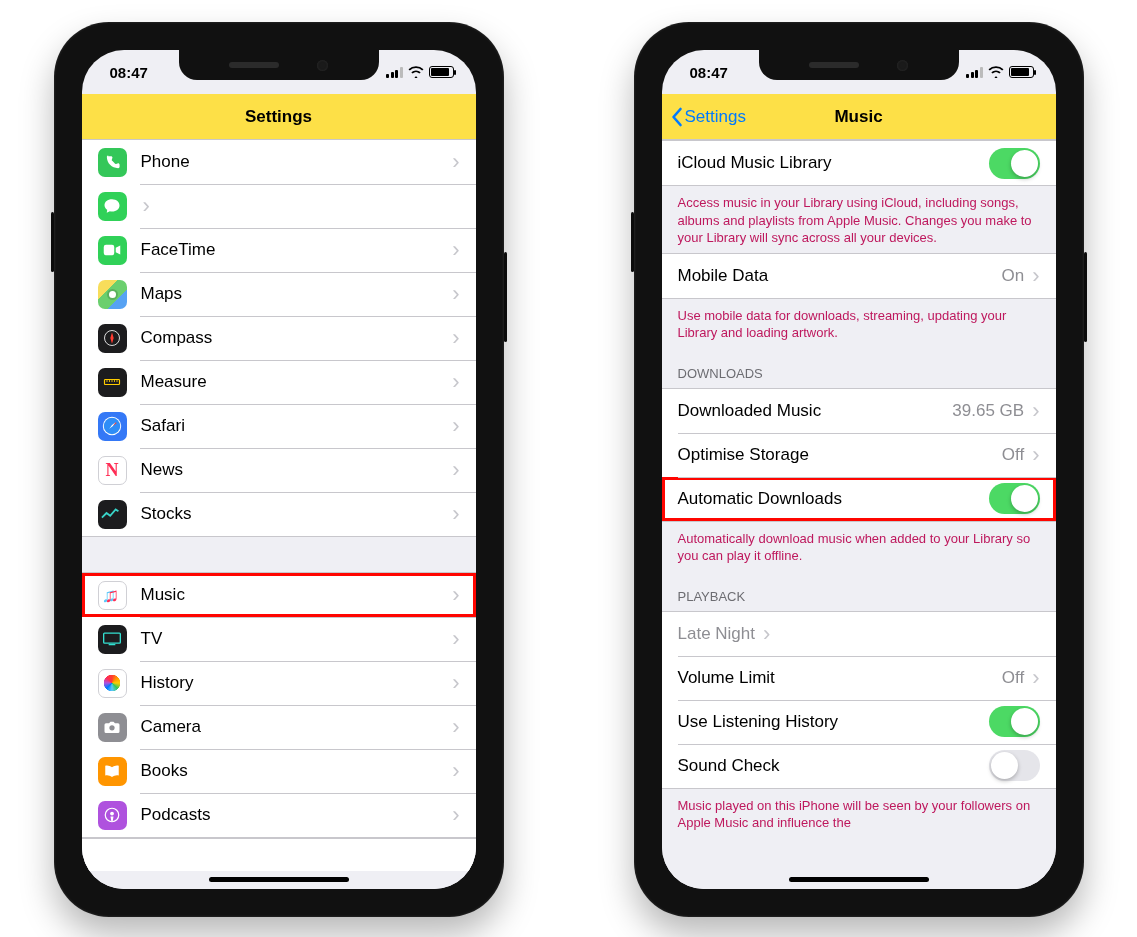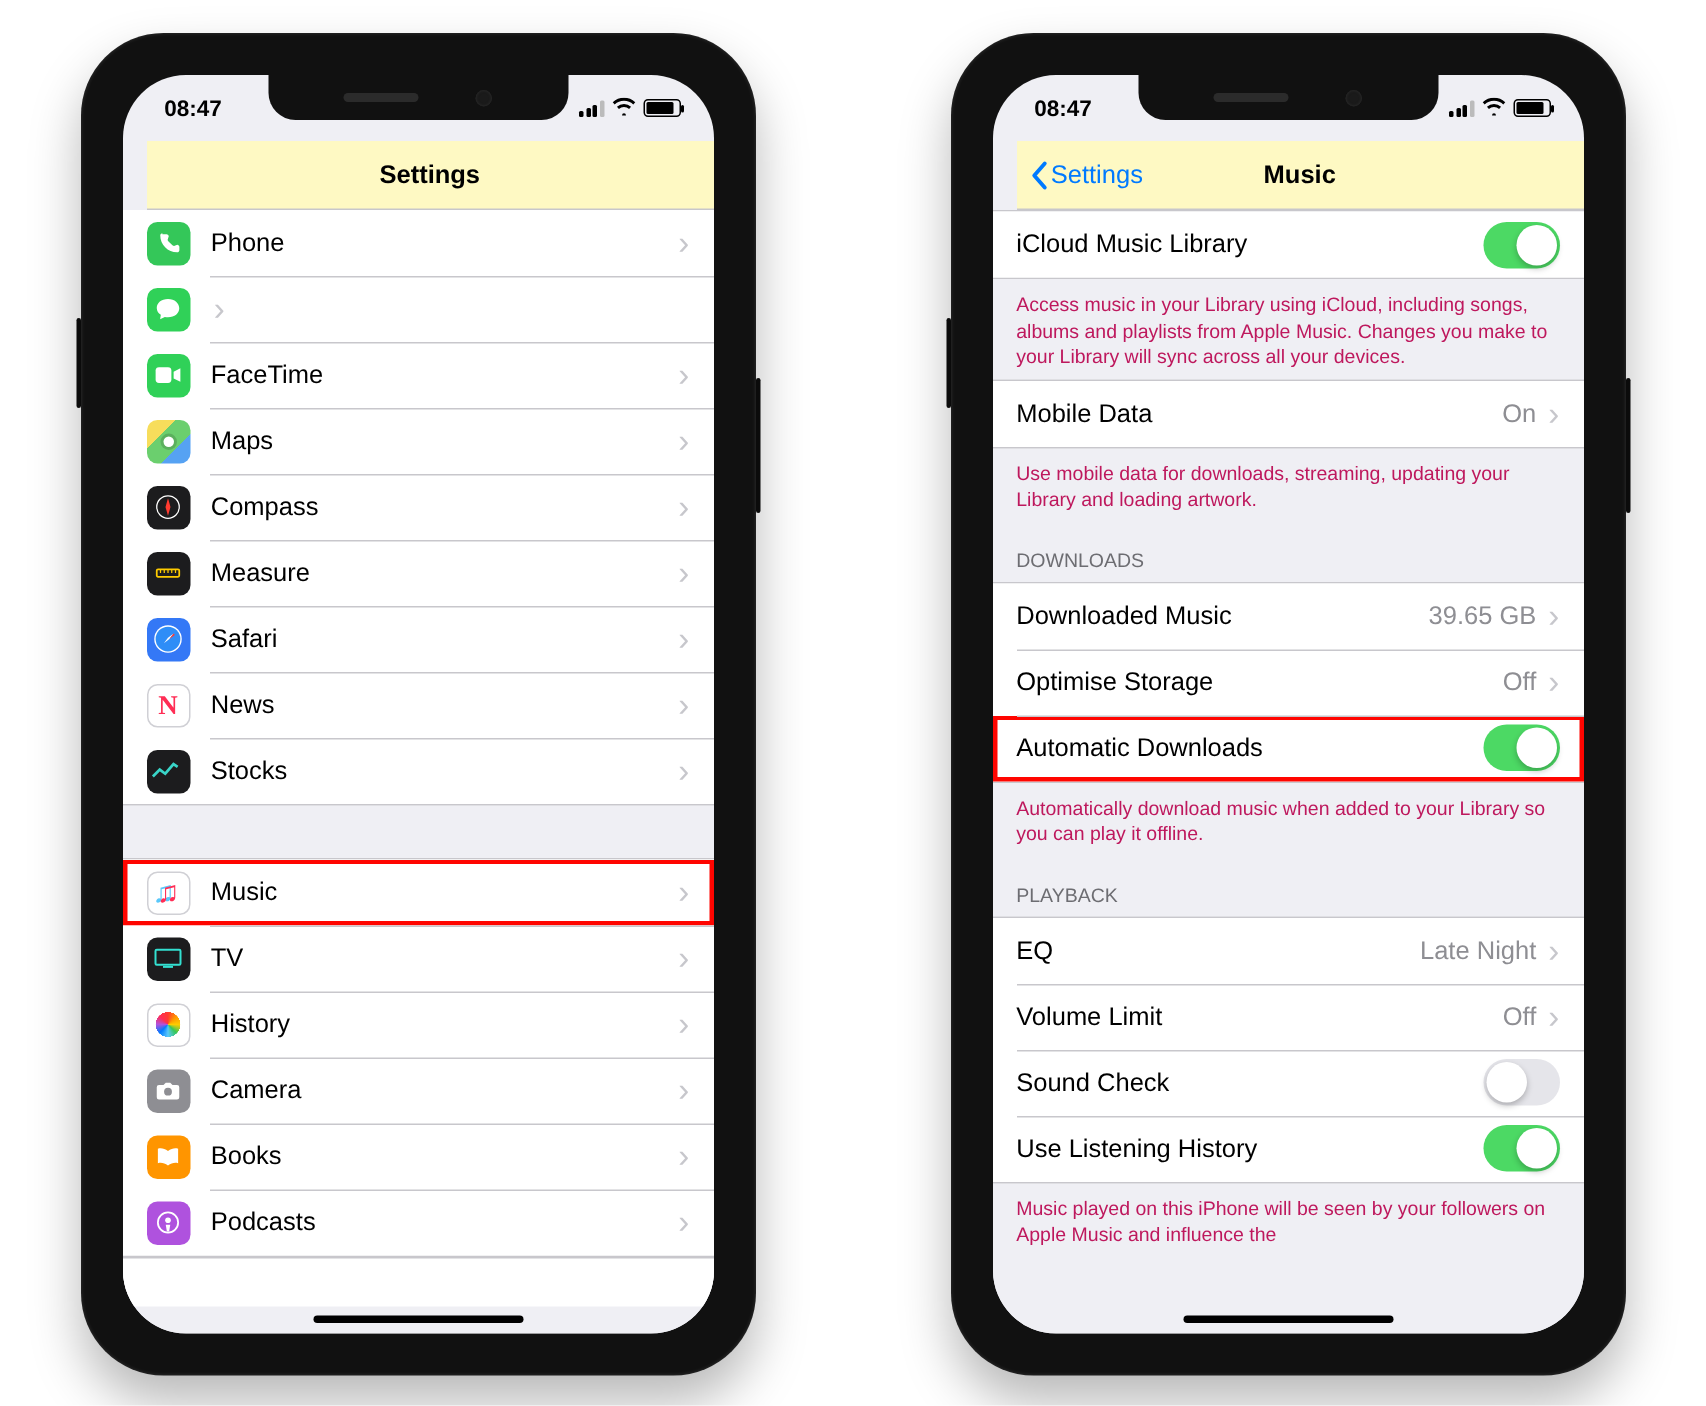--- a/index.html
+++ b/index.html
@@ -48,23 +48,23 @@
   .statusbar .right { display:flex; align-items:center; gap:5px;}
   .sig{ display:inline-flex; align-items:flex-end; gap:1.5px; height:11px;}
   .sig i{ width:3px; background:#000; border-radius:1px;}
   .sig i:nth-child(1){height:4px}.sig i:nth-child(2){height:6px}
   .sig i:nth-child(3){height:8px}.sig i:nth-child(4){height:11px; background:#bbb;}
   .batt{ width:25px;height:12px;border:1px solid #000;border-radius:3px;position:relative;}
   .batt::after{content:"";position:absolute;right:-3px;top:3px;width:2px;height:5px;background:#000;border-radius:1px;}
   .batt i{position:absolute;left:1px;top:1px;bottom:1px;width:80%;background:#000;border-radius:1px;}
 
   .navbar {
-    height:46px; background:#fef9c3; border-bottom:1px solid #c7c7cb;
+    height:46px; background:#fde047; border-bottom:1px solid #c7c7cb;
     display:flex; align-items:center; justify-content:center; position:relative;
-    font-size:17px; font-weight:600;margin-left:16px;
+    font-size:17px; font-weight:600;
   }
   .navbar .back{
     position:absolute; left:8px; display:flex; align-items:center;
     color:#007aff; font-weight:400; font-size:17px; gap:2px;
   }
   .navbar .back svg{width:13px;height:20px;}
 
   .content{ flex:1; overflow:hidden; background:#efeff4; font-size:17px;}
   .group{ background:#fff; }
   .group.first{ margin-top:-1px;}
@@ -369,36 +369,35 @@
         <div class="row noicon highlight">
           <span class="label">Automatic Downloads</span>
           <span class="toggle on"></span>
         </div>
       </div>
       <div class="footer">Automatically download music when added to your Library so you can play it offline.</div>
 
       <div class="header">PLAYBACK</div>
       <div class="group">
         <div class="row noicon">
-          <span class="label">EQ</span>
           <span class="value">Late Night</span>
           <span class="chev">›</span>
         </div>
         <div class="row noicon">
           <span class="label">Volume Limit</span>
           <span class="value">Off</span>
           <span class="chev">›</span>
         </div>
         <div class="row noicon">
+          <span class="label">Use Listening History</span>
+          <span class="toggle on"></span>
+        </div>
+        <div class="row noicon">
           <span class="label">Sound Check</span>
           <span class="toggle"></span>
-        </div>
-        <div class="row noicon">
-          <span class="label">Use Listening History</span>
-          <span class="toggle on"></span>
         </div>
       </div>
       <div class="footer">Music played on this iPhone will be seen by your followers on Apple Music and influence the</div>
 
     </div>
     <div class="homebar"></div>
   </div>
 </div>
 
 </body></html>

